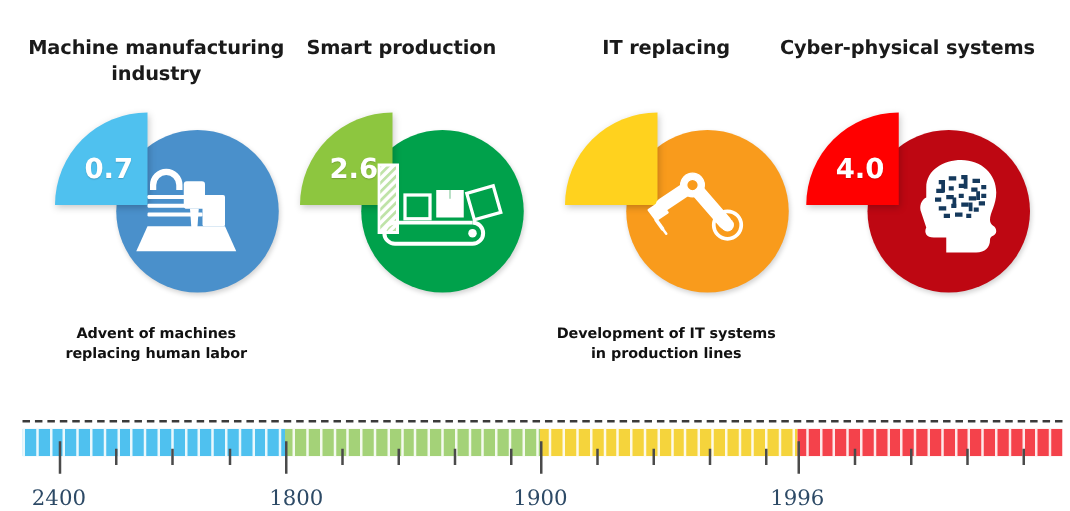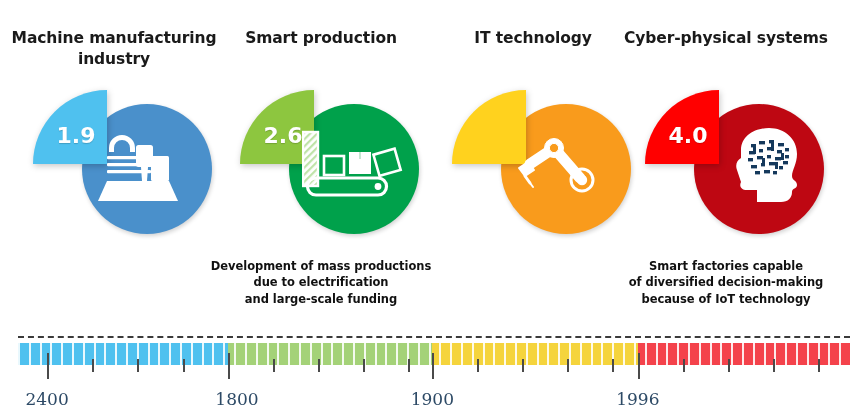--- a/index.html
+++ b/index.html
@@ -23,21 +23,21 @@
     width: 856px; height: 409px;
   }
 
   
   .col {
     position: absolute;
     top: 0;
     width: 214px;
     height: 320px;
   }
-  .col-0 { left: 7px; }
+  .col-0 { left: 18px; }
   .col-1 { left: 214px; }
   .col-2 { left: 426px; }
   .col-3 { left: 619px; }
 
   .col-title {
     position: absolute;
     top: 28px;
     left: 0;
     width: 214px;
     text-align: center;
@@ -195,36 +195,40 @@
 </head>
 <body>
 
 <div id="stage">
 
   <div class="col col-0">
     <div class="col-title">Machine manufacturing industry</div>
     <div class="circle-wrap">
       <div class="circle-main" style="background:#4A90CB;"></div>
       <div class="wedge" style="background:#4FC1EF;"></div>
-      <div class="wedge-num">1.9</div>
+      <div class="wedge-num">0.7</div>
       <div class="stage-icon">
         <svg viewBox="0 0 104 84" width="104" height="84">
           <g fill="#ffffff">
             <path d="M14 22 a13 13 0 0 1 26 0 v4 h-5 v-4 a8 8 0 0 0 -16 0 v4 h-5z"></path>
             <rect x="12" y="30" width="44" height="3.2" rx="1"></rect>
             <rect x="12" y="37" width="44" height="3.2" rx="1"></rect>
             <rect x="12" y="44" width="44" height="3.2" rx="1"></rect>
             <rect x="41" y="19" width="17" height="22" rx="2.5"></rect>
             <path d="M46 41 h7 l-1 14 h-5z"></path>
             <rect x="47.2" y="54" width="4.6" height="6" rx="1"></rect>
             <path d="M12 55 h62 l9 20 h-80z"></path>
             <rect x="56" y="30" width="18" height="25" rx="1.5"></rect>
           </g>
         </svg>
       </div>
+    </div>
+    <div class="col-caption">
+      <span style="white-space:pre-line;">Advent of machines
+replacing human labor</span>
     </div>
   </div>
 
   <div class="col col-1">
     <div class="col-title">Smart production</div>
     <div class="circle-wrap">
       <div class="circle-main" style="background:#00A14B;"></div>
       <div class="wedge" style="background:#8DC63F;"></div>
       <div class="wedge-num">2.6</div>
       <div class="stage-icon">
@@ -241,47 +245,46 @@
           <path d="M58 26 v7" stroke="#b9e0c6" stroke-width="1.6"></path>
           <g transform="rotate(-16 86 36)">
             <rect x="74" y="25" width="22" height="22" fill="none" stroke="#ffffff" stroke-width="2.6"></rect>
           </g>
           <path d="M14 52 h62" stroke="#ffffff" stroke-width="3" fill="none"></path>
           <path d="M14 52 a8.5 8.5 0 0 0 0 17 h62 a8.5 8.5 0 0 0 0 -17" fill="none" stroke="#ffffff" stroke-width="3.2"></path>
           <circle cx="76" cy="60.5" r="3.4" fill="#ffffff"></circle>
         </svg>
       </div>
     </div>
-    <div class="col-caption">
-      <span style="white-space:pre-line;">Development of mass productions
-due to electrification
-and large-scale funding</span>
-    </div>
   </div>
 
   <div class="col col-2">
-    <div class="col-title">IT technology</div>
+    <div class="col-title">IT replacing</div>
     <div class="circle-wrap">
       <div class="circle-main" style="background:#F99B1C;"></div>
       <div class="wedge" style="background:#FFD21E;"></div>
       <div class="stage-icon">
         <svg viewBox="0 0 104 84" width="104" height="84">
           <g stroke="#ffffff" fill="#ffffff">
             <path d="M40 22 L66 52" stroke-width="11" stroke-linecap="round"></path>
             <path d="M40 22 L16 38" stroke-width="11" stroke-linecap="round"></path>
             <circle cx="40" cy="22" r="9.5" fill="#ffffff"></circle>
             <circle cx="40" cy="22" r="4.6" fill="#F99B1C"></circle>
             <circle cx="68" cy="54" r="11" fill="none" stroke-width="3"></circle>
             <circle cx="68" cy="54" r="5.2" fill="#ffffff" stroke="none"></circle>
             <path d="M14 36 l-9 6 l6 8 l9 -6z" stroke-width="2" stroke-linejoin="round"></path>
             <path d="M11 50 l5 7" stroke-width="3" stroke-linecap="round"></path>
             <path d="M16 57 l3 4" stroke-width="2" stroke-linecap="round"></path>
           </g>
         </svg>
       </div>
+    </div>
+    <div class="col-caption">
+      <span style="white-space:pre-line;">Development of IT systems
+in production lines</span>
     </div>
   </div>
 
   <div class="col col-3">
     <div class="col-title">Cyber-physical systems</div>
     <div class="circle-wrap">
       <div class="circle-main" style="background:#BE0712;"></div>
       <div class="wedge" style="background:#FF0000;"></div>
       <div class="wedge-num">4.0</div>
       <div class="stage-icon">
@@ -313,25 +316,20 @@
             <rect x="57" y="44" width="6" height="3.4"></rect>
               <rect x="66" y="45" width="4" height="3.4"></rect>
             <rect x="46" y="21" width="3" height="7"></rect>
               <rect x="64" y="17" width="3" height="8"></rect>
             <rect x="74" y="27" width="3" height="7"></rect>
               <rect x="55" y="32" width="3" height="8"></rect>
             <rect x="68" y="36" width="3" height="7"></rect>
           </g>
         </svg>
       </div>
-    </div>
-    <div class="col-caption">
-      <span style="white-space:pre-line;">Smart factories capable
-of diversified decision-making
-because of IoT technology</span>
     </div>
   </div>
 
   <div id="timeline">
     <div class="dashed-rule"></div>
     <div id="bar">
         <div class="bar-seg" style="left: 0px; width: 210.496px; background: rgb(79, 193, 239);"></div>
         <div class="bar-seg" style="left: 210.496px; width: 203.84px; background: rgb(164, 210, 120);"></div>
         <div class="bar-seg" style="left: 414.336px; width: 205.504px; background: rgb(245, 212, 60);"></div>
         <div class="bar-seg" style="left: 619.84px; width: 212.16px; background: rgb(244, 66, 75);"></div>

